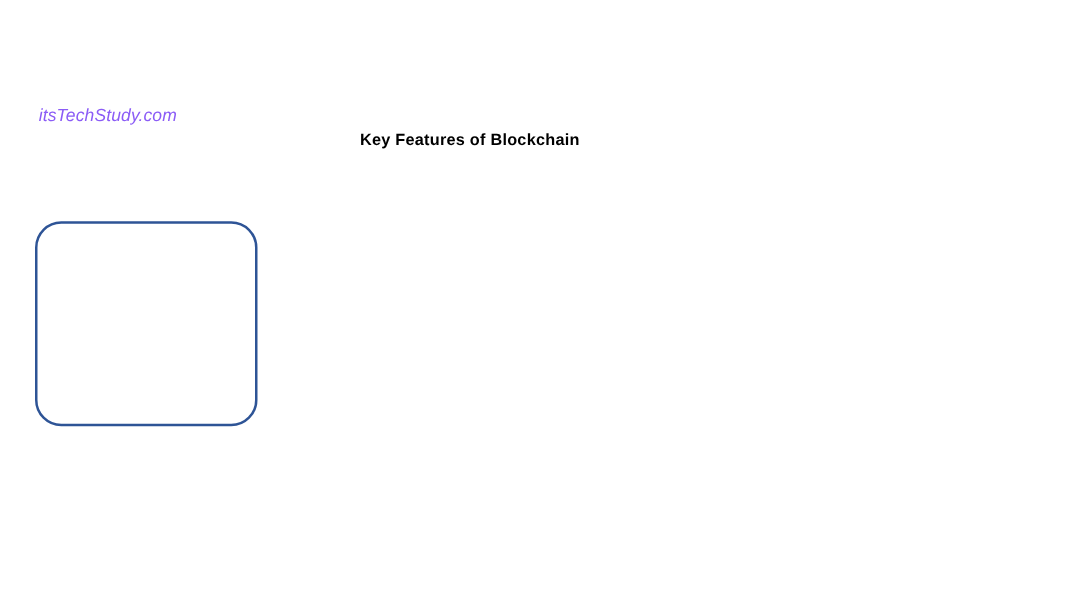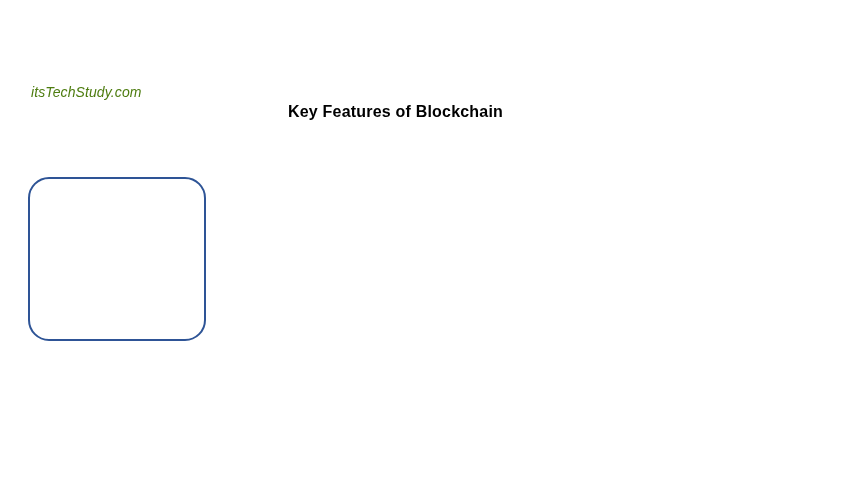--- a/index.html
+++ b/index.html
@@ -18,31 +18,31 @@
     overflow: hidden;
   }
   #watermark {
     position: absolute;
     left: 31px;
     top: 83px;
     font-family: "Liberation Sans", sans-serif;
     font-style: italic;
     font-size: 14px;
     font-weight: 400;
-    color: #4d7c0f;
+    color: #8b5cf6;
     letter-spacing: 0.1px;
     white-space: nowrap;
     line-height: 18px;
   }
   #slide-title {
     position: absolute;
     left: 288px;
     top: 101px;
     font-family: "Liberation Sans", sans-serif;
-    font-size: 16px;
+    font-size: 13px;
     font-weight: bold;
     color: #000000;
     letter-spacing: 0.2px;
     white-space: nowrap;
     line-height: 22px;
   }
   #feature-card-1 {
     position: absolute;
     left: 28px;
     top: 177px;

